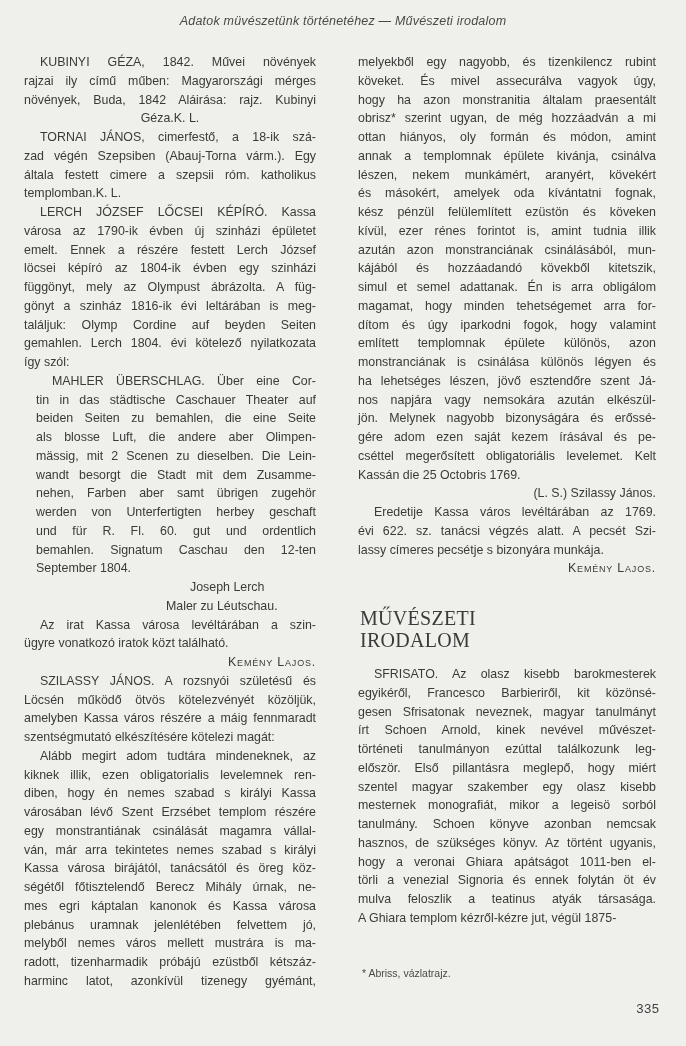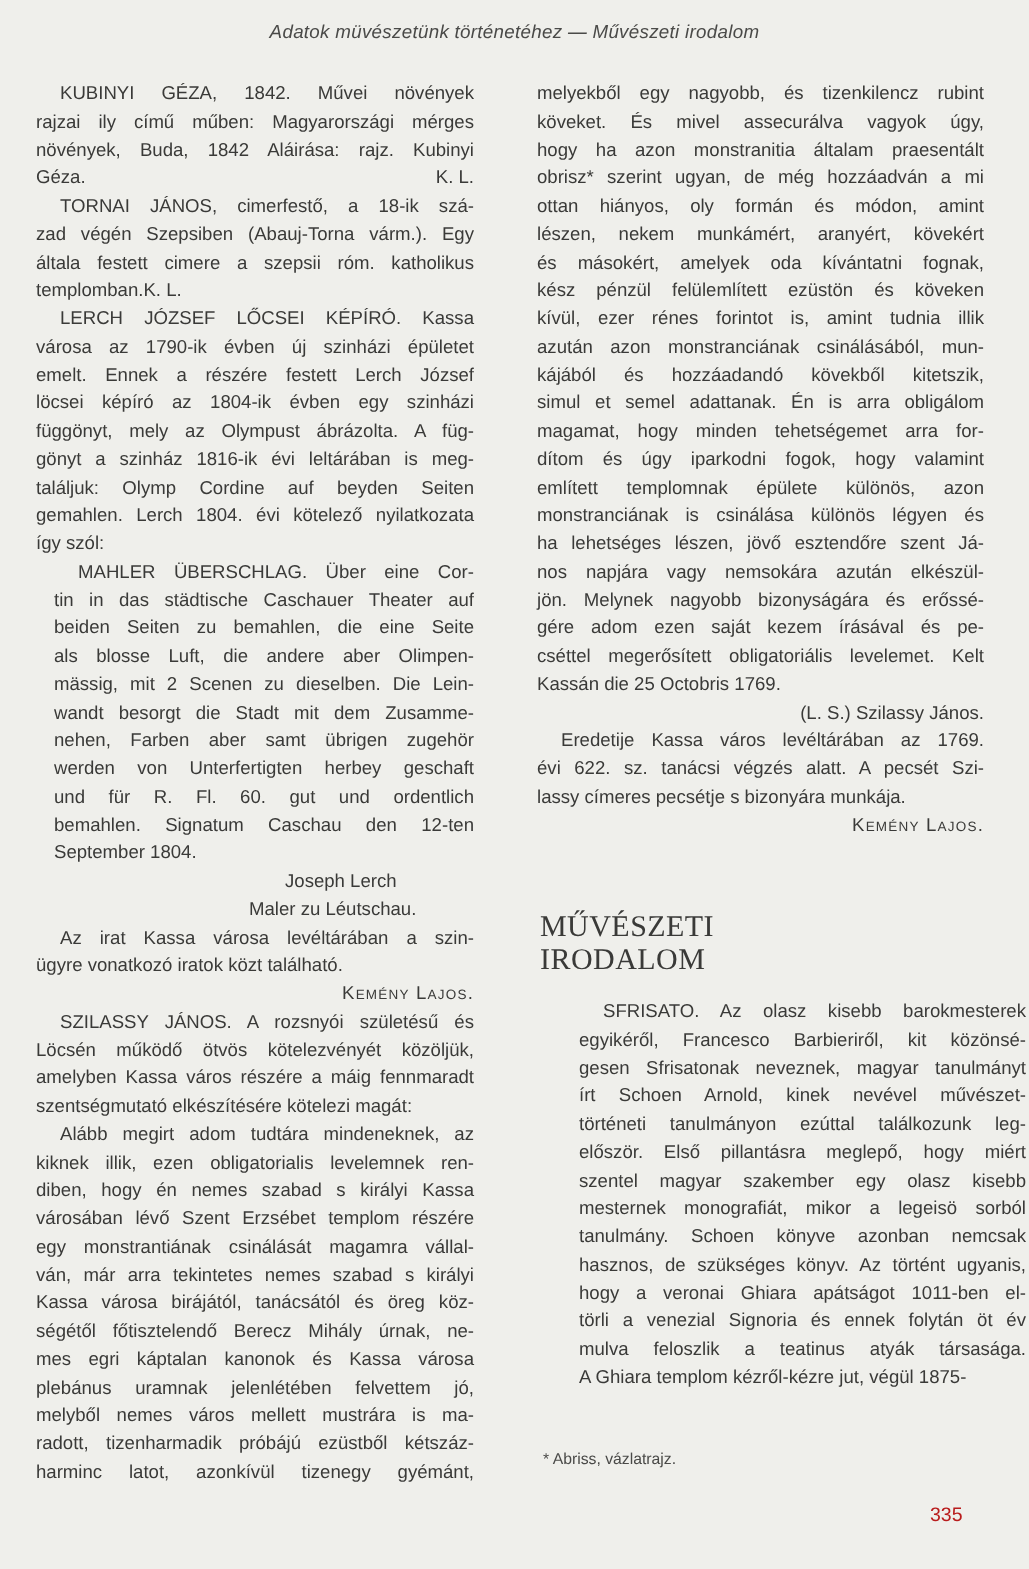--- a/index.html
+++ b/index.html
@@ -28,38 +28,38 @@
   .line.indent { padding-left: 16px; }
   .quote .line { margin-left: 12px; }
   .quote .line.indent { padding-left: 16px; }
   .sig { text-align: center; text-align-last: left; }
   .sc { font-variant: small-caps; letter-spacing: 0.8px; }
   .heading {
     position: absolute; left: 360px; top: 607px;
     font-family: "Liberation Serif", "DejaVu Serif", serif;
     font-size: 20px; line-height: 22px; color: #3a3a38; letter-spacing: 0.3px;
   }
-  .col-right2 { position: absolute; left: 358px; top: 665px; width: 298px; margin-left: 28px; }
+  .col-right2 { position: absolute; left: 358px; top: 665px; width: 298px; }
   .footnote {
     position: absolute; left: 362px; top: 967px; font-size: 10.5px; color: #4a4a48;
   }
-  .page-number { position: absolute; left: 620px; top: 1002px; font-size: 13px; color: #b91c1c; }
+  .page-number { position: absolute; left: 636px; top: 1002px; font-size: 13px; color: #404040; font-family: Liberation Mono, monospace; }
 </style>
 </head>
 <body>
 
 <div class="page">
   <div class="running-head">Adatok müvészetünk történetéhez — Művészeti irodalom</div>
 
   <div class="col col-left">
     <div id="left-lines">
         <span class="line indent">KUBINYI GÉZA, 1842. Művei növények</span>
         <span class="line ">rajzai ily című műben: Magyarországi mérges</span>
         <span class="line ">növények, Buda, 1842 Aláirása: rajz. Kubinyi</span>
-        <span class="line last" style="display: flex; justify-content: space-between;">
+        <span class="line last" style="display: flex; justify-content: center;">
           <span>Géza.</span>
           <span>K. L.</span>
         </span>
         <span class="line indent">TORNAI JÁNOS, cimerfestő, a 18-ik szá-</span>
         <span class="line ">zad végén Szepsiben (Abauj-Torna várm.). Egy</span>
         <span class="line ">általa festett cimere a szepsii róm. katholikus</span>
         <span class="line last" style="display: flex; justify-content: flex-start;">
           <span>templomban.</span>
           <span>K. L.</span>
         </span>
@@ -114,20 +114,21 @@
       </div>
   </div>
 
   <div class="col col-right">
     <div id="right-lines">
         <span class="line ">melyekből egy nagyobb, és tizenkilencz rubint</span>
         <span class="line ">köveket. És mivel assecurálva vagyok úgy,</span>
         <span class="line ">hogy ha azon monstranitia általam praesentált</span>
         <span class="line ">obrisz* szerint ugyan, de még hozzáadván a mi</span>
         <span class="line ">ottan hiányos, oly formán és módon, amint</span>
+        <span class="line ">annak a templomnak épülete kivánja, csinálva</span>
         <span class="line ">lészen, nekem munkámért, aranyért, kövekért</span>
         <span class="line ">és másokért, amelyek oda kívántatni fognak,</span>
         <span class="line ">kész pénzül felülemlített ezüstön és köveken</span>
         <span class="line ">kívül, ezer rénes forintot is, amint tudnia illik</span>
         <span class="line ">azután azon monstranciának csinálásából, mun-</span>
         <span class="line ">kájából és hozzáadandó kövekből kitetszik,</span>
         <span class="line ">simul et semel adattanak. Én is arra obligálom</span>
         <span class="line ">magamat, hogy minden tehetségemet arra for-</span>
         <span class="line ">dítom és úgy iparkodni fogok, hogy valamint</span>
         <span class="line ">említett templomnak épülete különös, azon</span>

